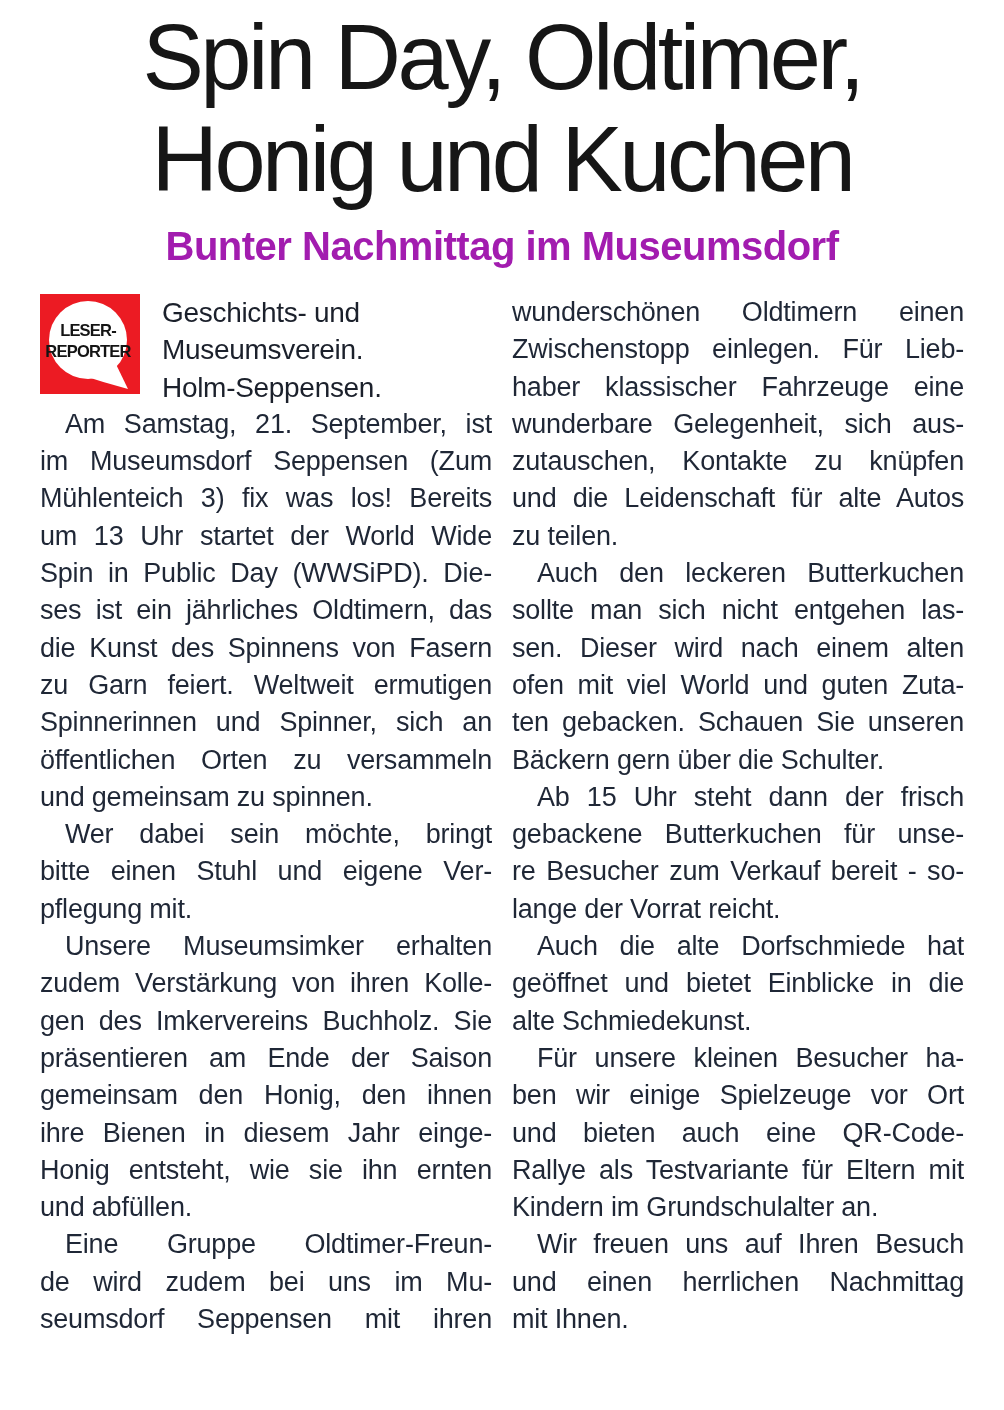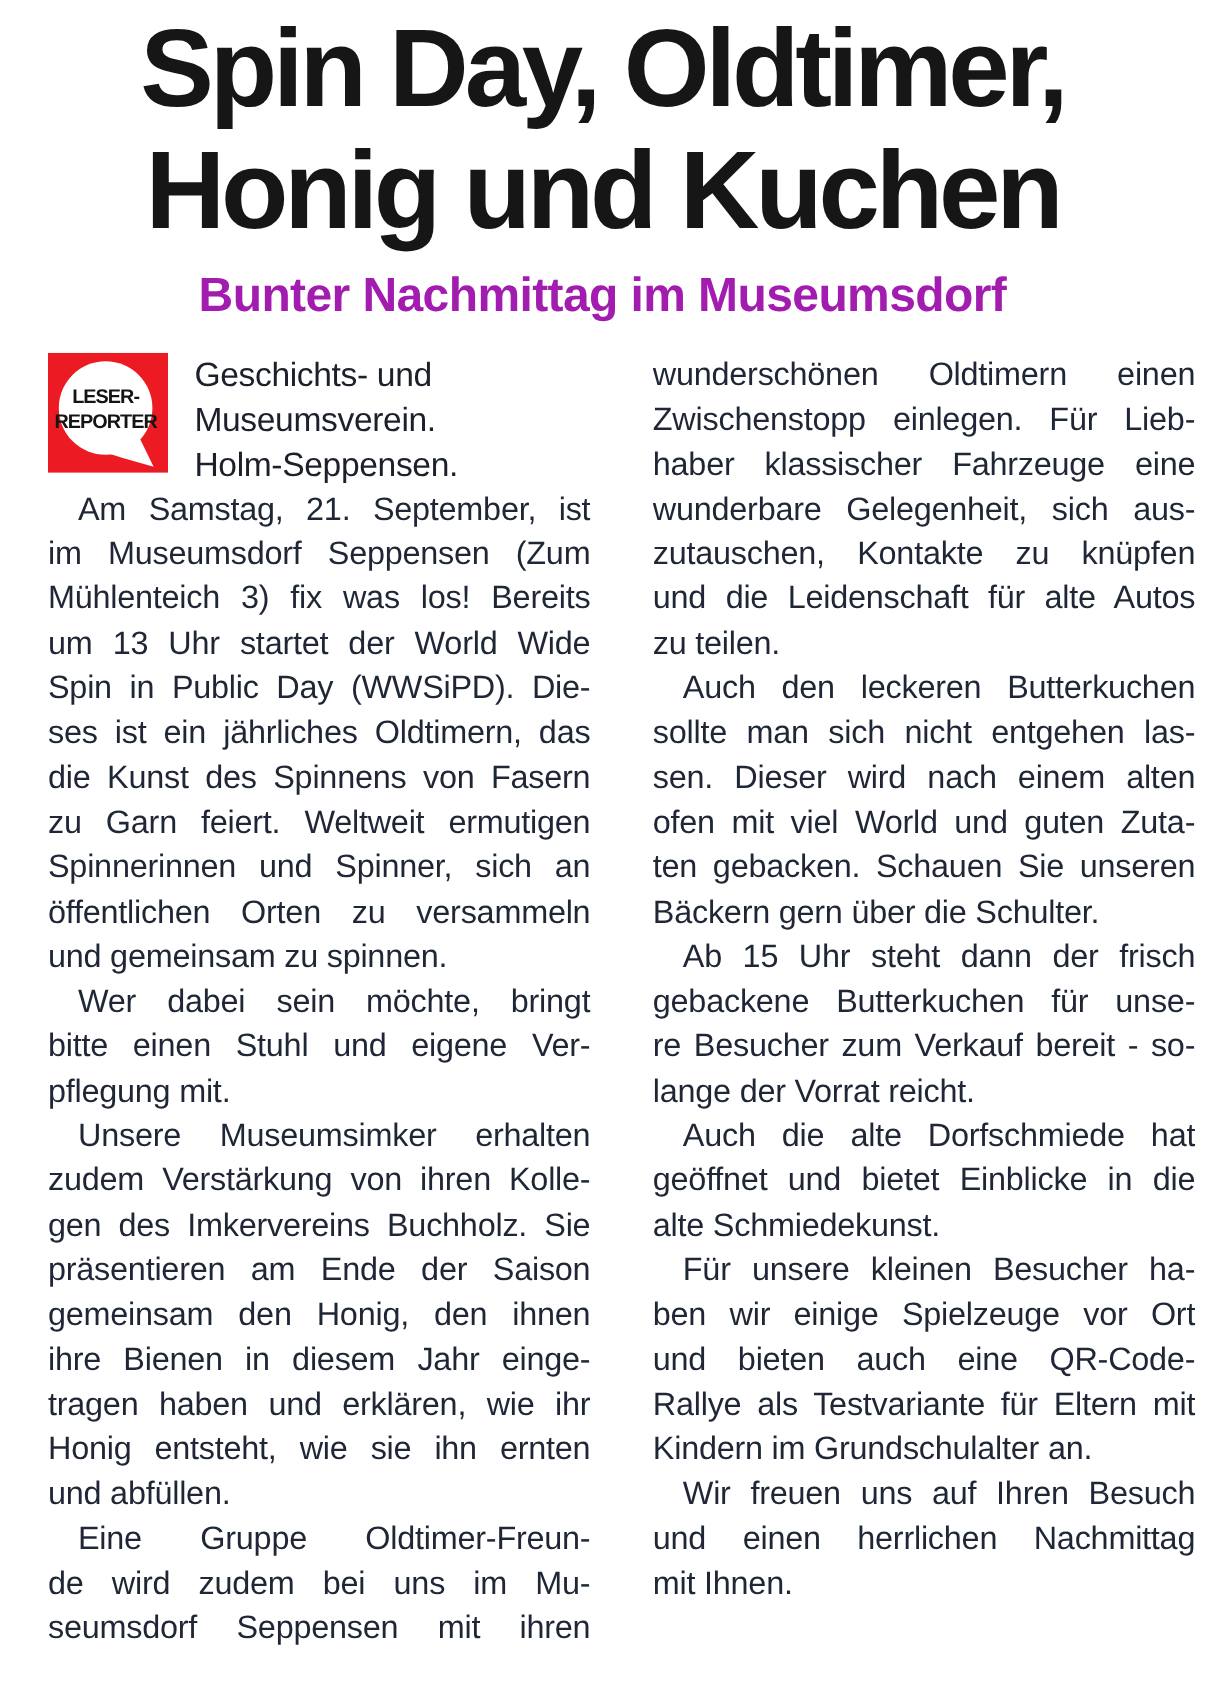--- a/index.html
+++ b/index.html
@@ -16,37 +16,37 @@
     font-family: "Liberation Sans", sans-serif;
     color: #1f2736;
   }
   .header {
     text-align: center;
     padding-top: 6px;
   }
   .headline {
     font-size: 92px;
     line-height: 102px;
-    font-weight: 700;
+    font-weight: 400;
     letter-spacing: -3.5px;
     color: #161616;
     white-space: nowrap;
   }
   .subheadline {
     margin-top: 14px;
     font-size: 40px;
     line-height: 44px;
     font-weight: 700;
     letter-spacing: -0.5px;
     color: #a21caf;
     white-space: nowrap;
   }
   .columns {
     display: flex;
-    gap: 52px;
+    gap: 20px;
     padding-left: 40px;
     padding-right: 27px;
     margin-top: 26px;
   }
   .column {
     width: 452px;
     flex: 0 0 452px;
   }
   .line {
     font-size: 27px;
@@ -122,21 +122,20 @@
           <div class="line">und gemeinsam zu spinnen.</div>
           <div class="line just indent">Wer dabei sein möchte, bringt</div>
           <div class="line just">bitte einen Stuhl und eigene Ver-</div>
           <div class="line">pflegung mit.</div>
           <div class="line just indent">Unsere Museumsimker erhalten</div>
           <div class="line just">zudem Verstärkung von ihren Kolle-</div>
           <div class="line just">gen des Imkervereins Buchholz. Sie</div>
           <div class="line just">präsentieren am Ende der Saison</div>
           <div class="line just">gemeinsam den Honig, den ihnen</div>
           <div class="line just">ihre Bienen in diesem Jahr einge-</div>
-          <div class="line just">tragen haben und erklären, wie ihr</div>
           <div class="line just">Honig entsteht, wie sie ihn ernten</div>
           <div class="line">und abfüllen.</div>
           <div class="line just indent">Eine Gruppe Oldtimer-Freun-</div>
           <div class="line just">de wird zudem bei uns im Mu-</div>
           <div class="line just">seumsdorf Seppensen mit ihren</div>
         </div>
     </div>
 
     <div class="column">
       <div>

